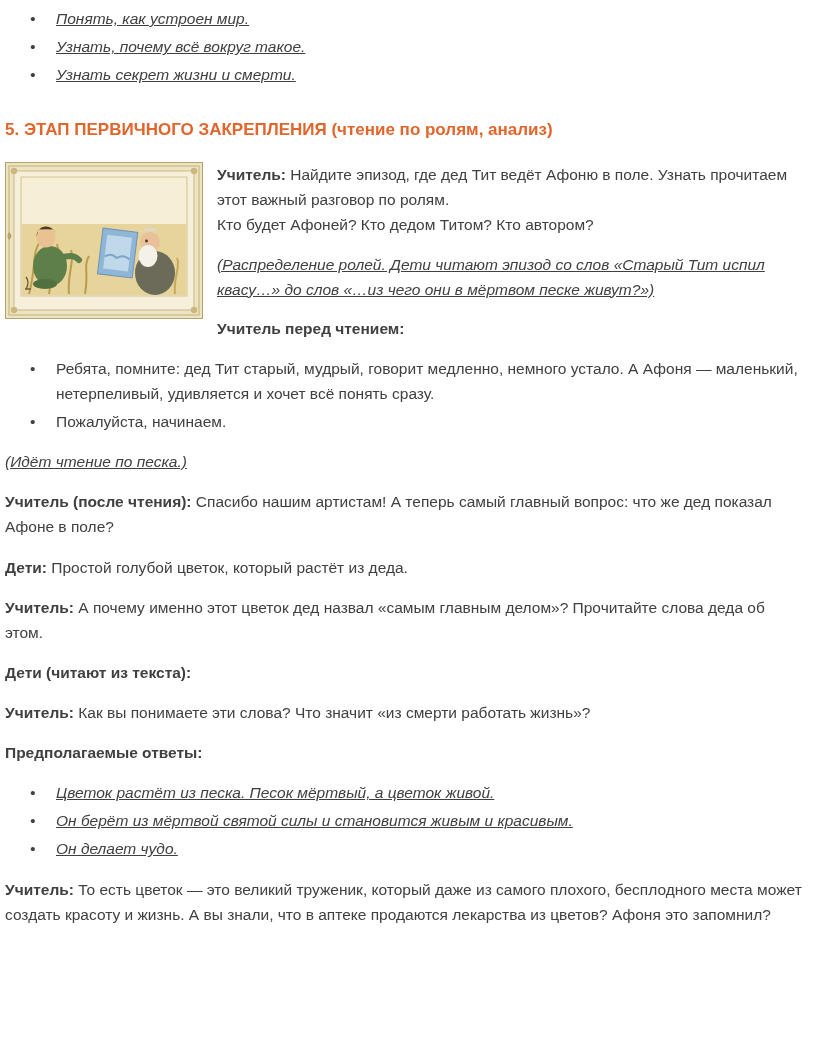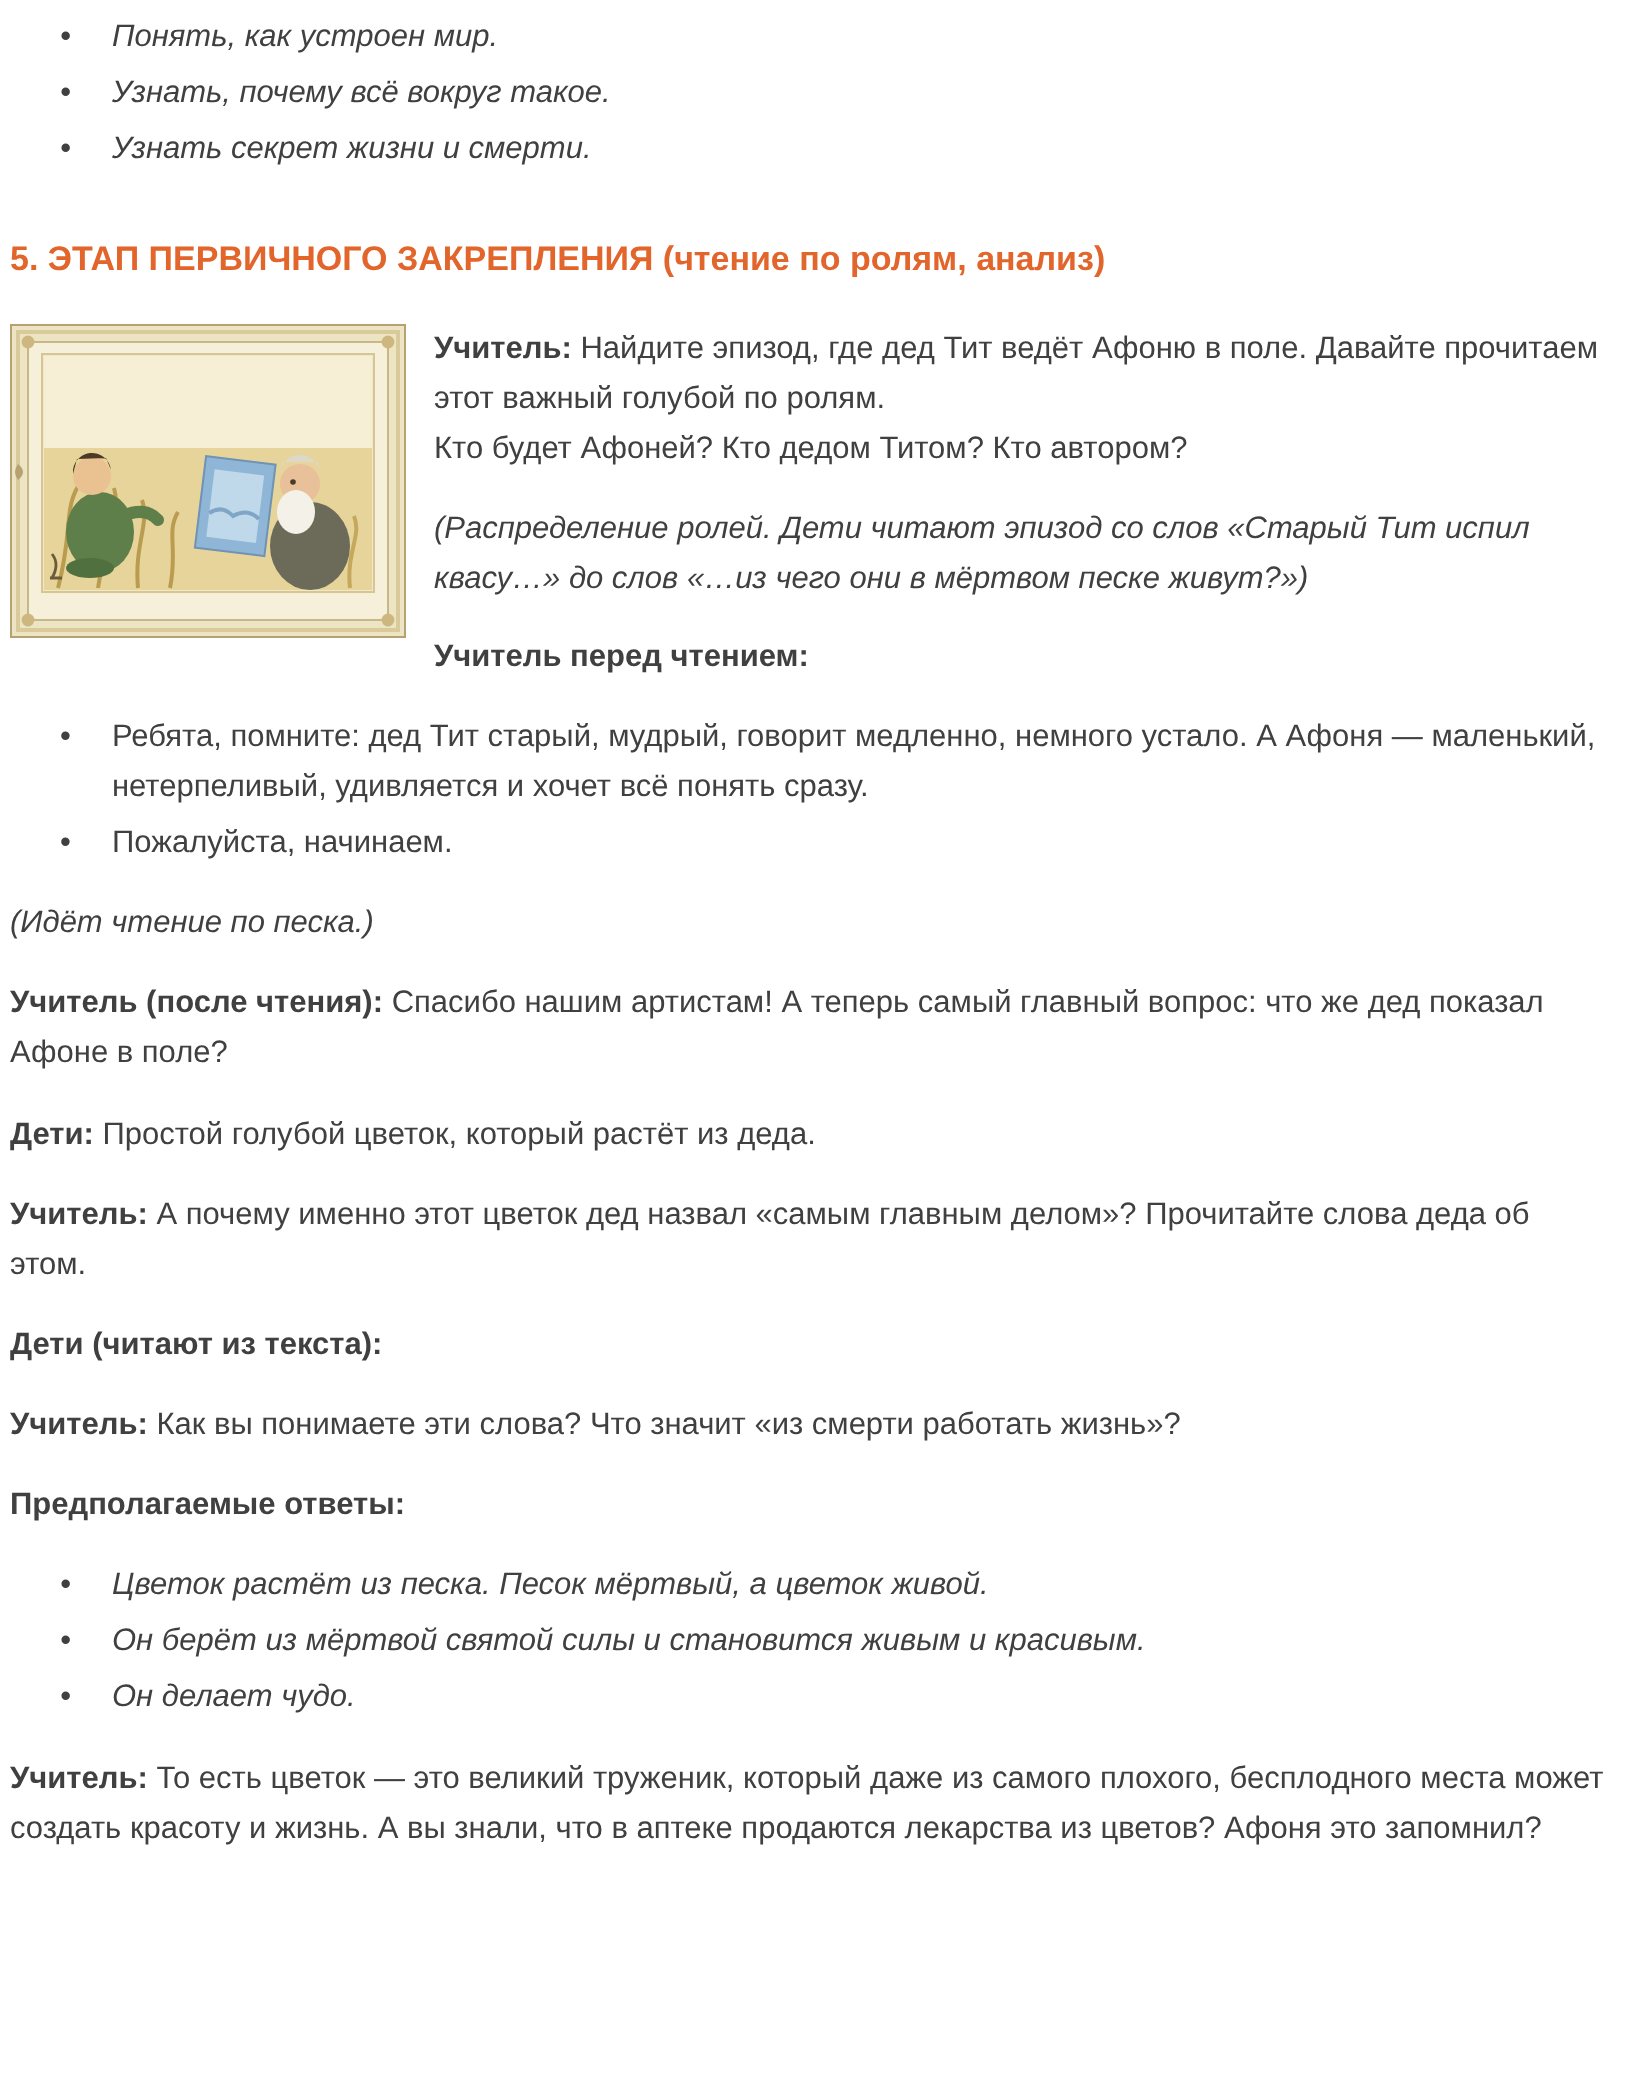--- a/index.html
+++ b/index.html
@@ -21,21 +21,21 @@
   .heading{
     color:var(--heading-color);
     font-size:17px;
     font-weight:bold;
     line-height:1.35;
     margin-top:32px;
     margin-bottom:20px;
   }
   .para{margin-right:2px;}
   .speaker{font-weight:bold;}
-  .italic{font-style:italic;}
+  .italic{font-style:italic;text-decoration:underline;}
   .bold{font-weight:bold;}
   ul.bullets{
     list-style:none;
     padding-left:24px;
   }
   ul.bullets li{
     position:relative;
     padding-left:27px;
   }
   ul.bullets li + li{margin-top:3px;}
@@ -121,21 +121,21 @@
           </g>
 
           <path d="M21 127 q4 -7 0 -12 m-1 12 l6 0" stroke="#6B5B3A" stroke-width="1.4" fill="none"></path>
         </g>
       </svg>
     </figure>
 
     <div class="media-text">
       <p class="para">
         <strong class="speaker">Учитель:</strong>
-        <span>Найдите эпизод, где дед Тит ведёт Афоню в поле. Давайте прочитаем этот важный голубой по ролям.</span>
+        <span>Найдите эпизод, где дед Тит ведёт Афоню в поле. Узнать прочитаем этот важный разговор по ролям.</span>
         <br>
         <span>Кто будет Афоней? Кто дедом Титом? Кто автором?</span>
       </p>
       <p class="para italic">(Распределение ролей. Дети читают эпизод со слов «Старый Тит испил квасу…» до слов «…из чего они в мёртвом песке живут?»)</p>
       <p class="para bold">Учитель перед чтением:</p>
     </div>
   </div>
 
   <ul class="bullets">
     <li>Ребята, помните: дед Тит старый, мудрый, говорит медленно, немного устало. А Афоня — маленький, нетерпеливый, удивляется и хочет всё понять сразу.</li>

